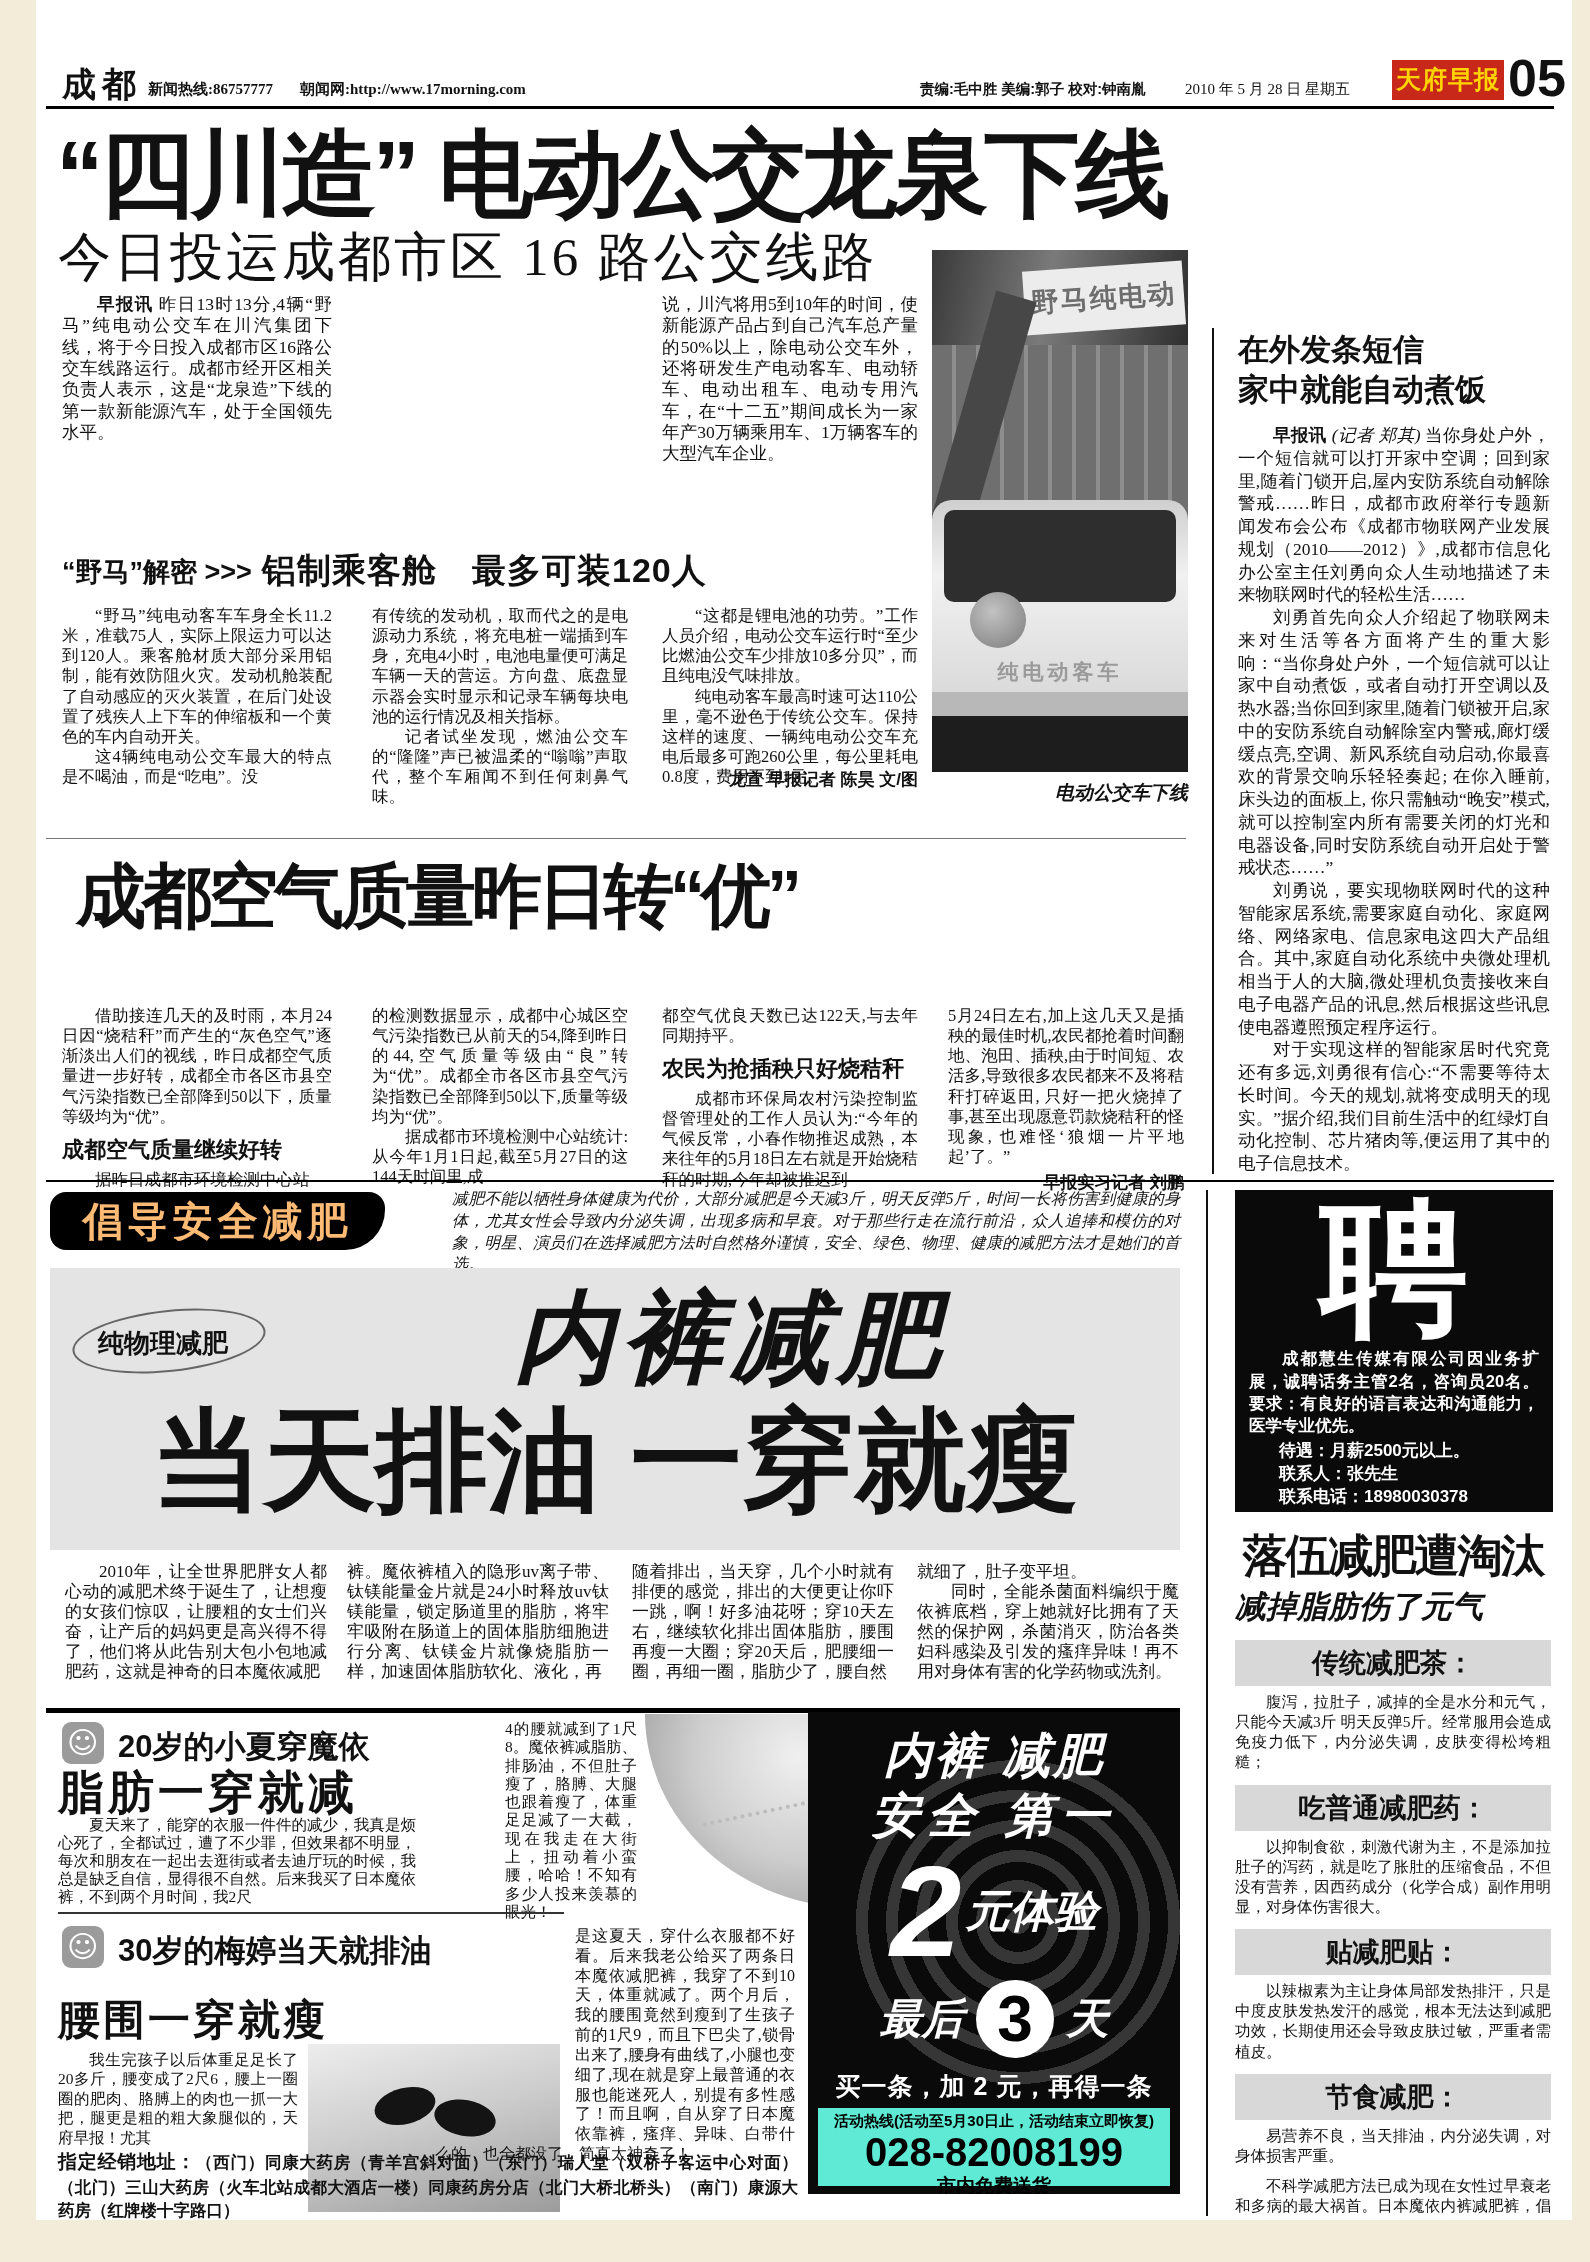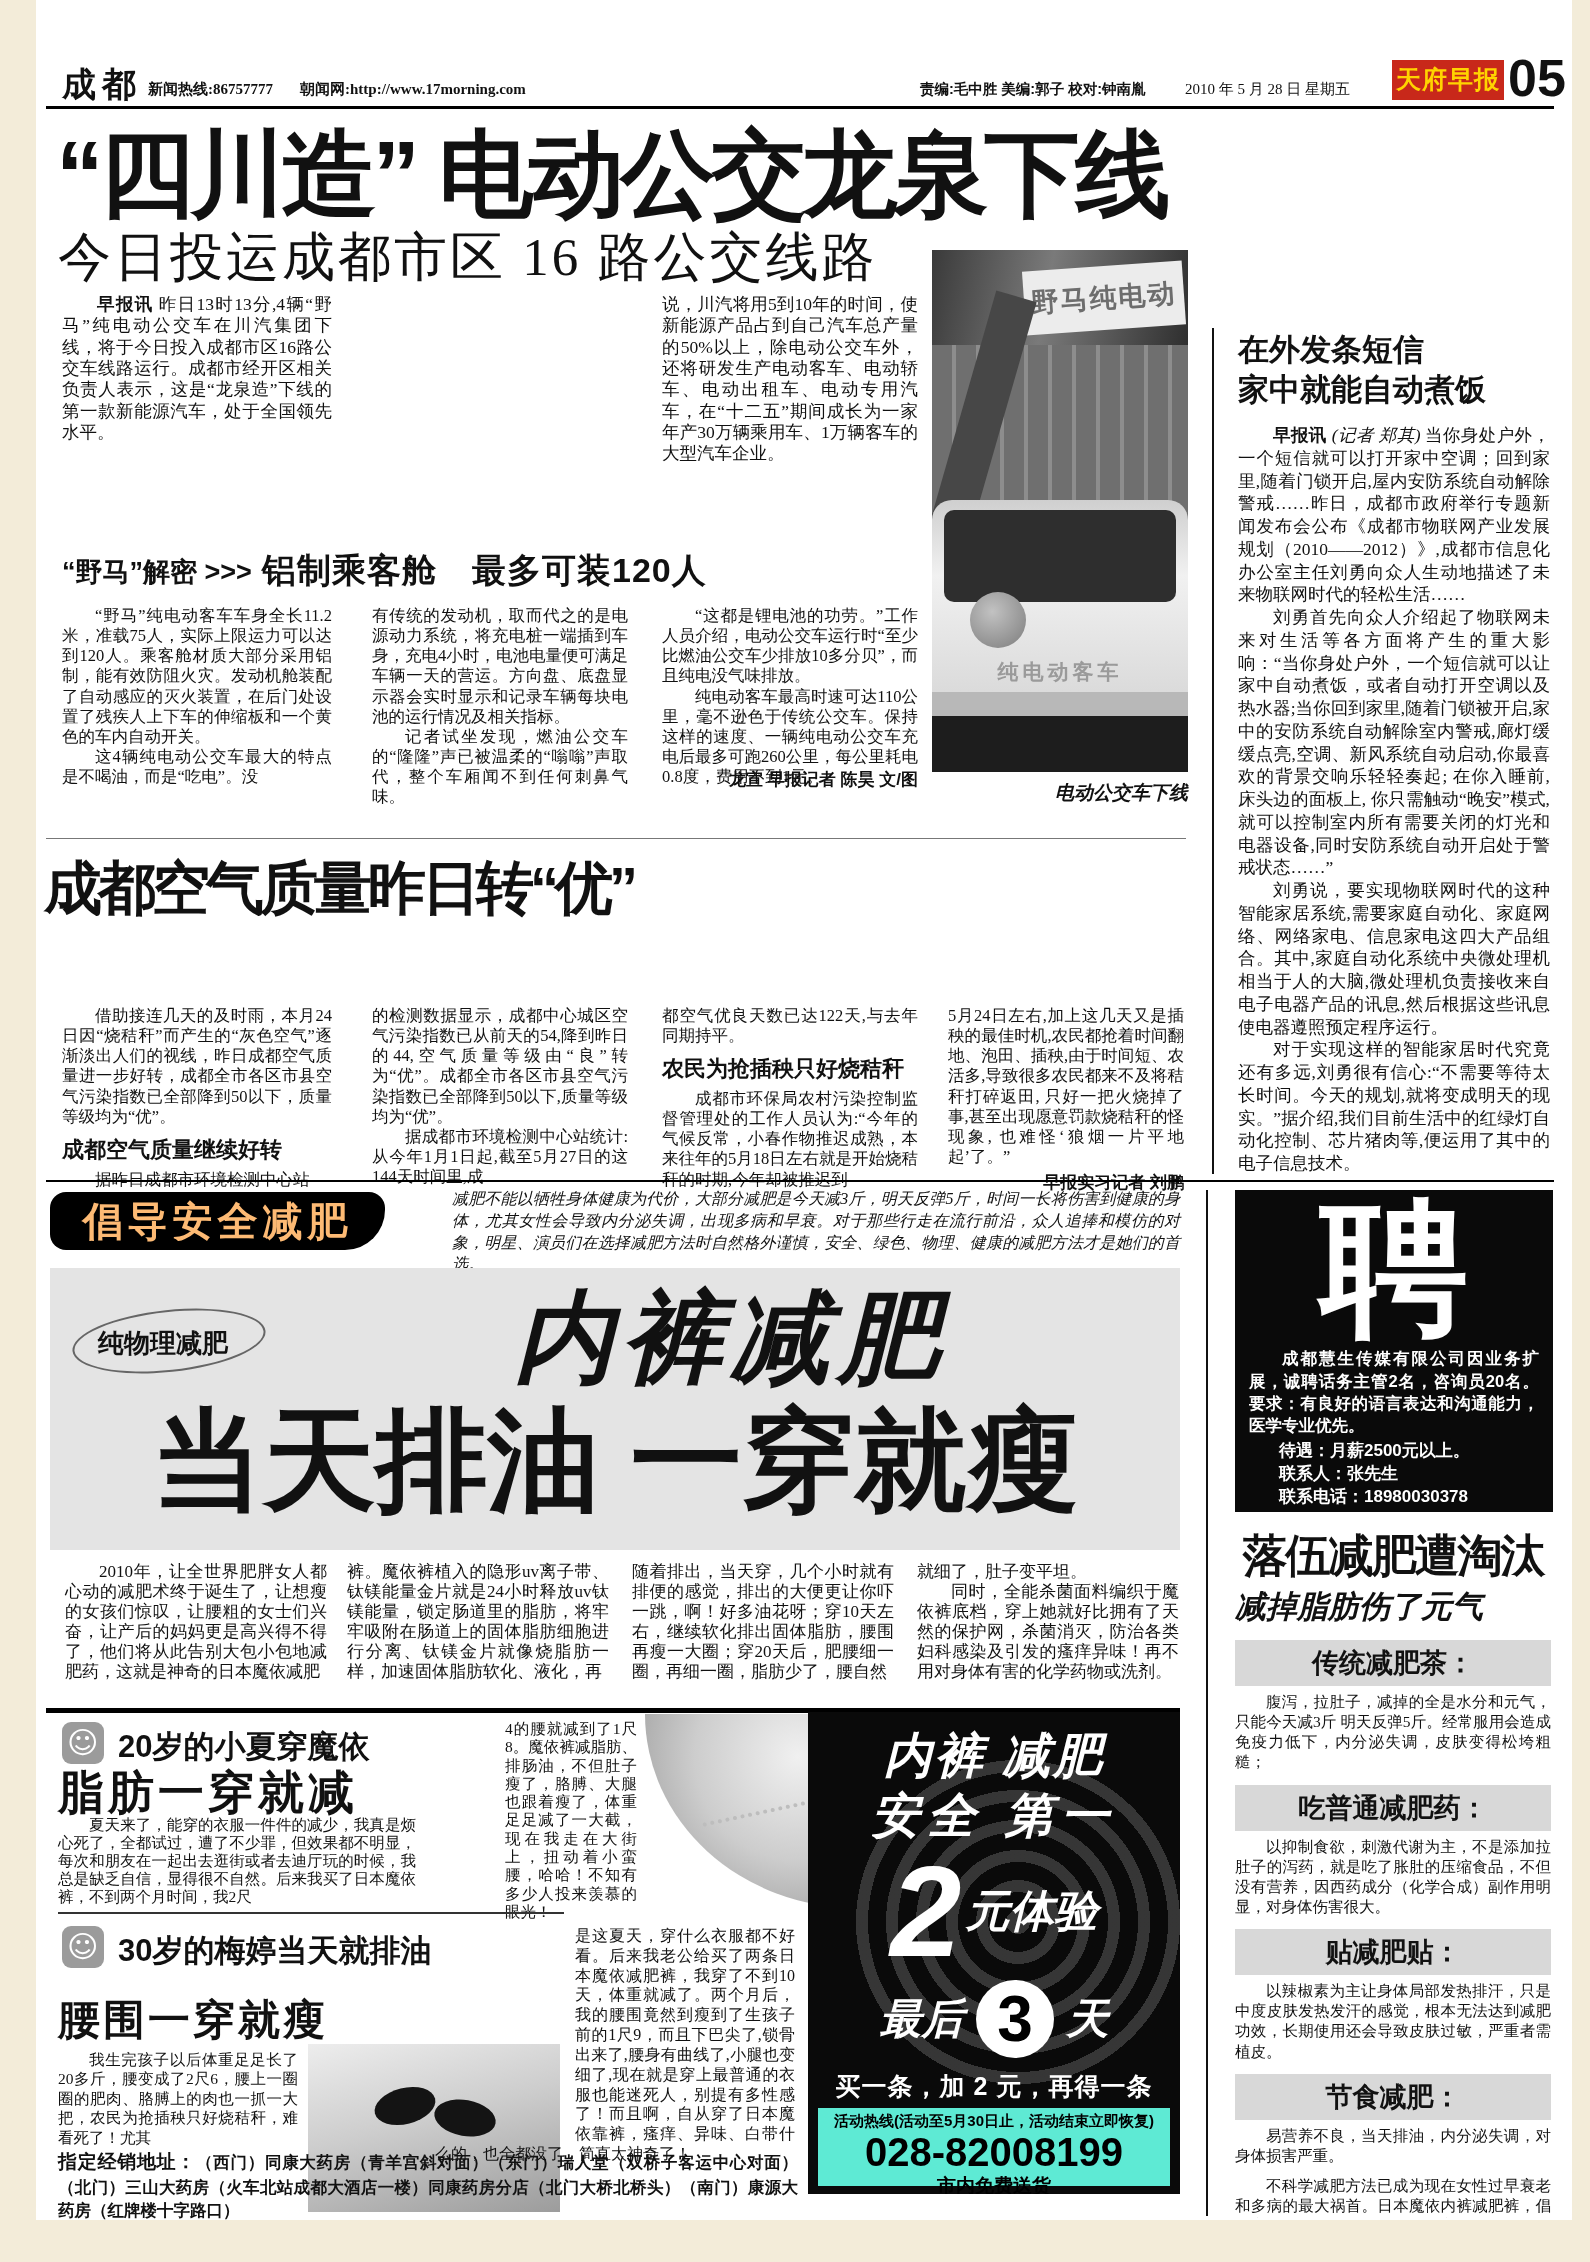--- a/index.html
+++ b/index.html
@@ -83,21 +83,21 @@
     <p class="pi">记者试坐发现，燃油公交车的“隆隆”声已被温柔的“嗡嗡”声取代，整个车厢闻不到任何刺鼻气味。</p>
   </div>
   <div class="abs jt body-txt" style="left:662px;top:606px;width:256px;height:150px;font-size:16.5px;">
     <p class="pi">“这都是锂电池的功劳。”工作人员介绍，电动公交车运行时“至少比燃油公交车少排放10多分贝”，而且纯电没气味排放。</p>
     <p class="pi">纯电动客车最高时速可达110公里，毫不逊色于传统公交车。保持这样的速度、一辆纯电动公交车充电后最多可跑260公里，每公里耗电0.8度，费用不到1元。</p>
   </div>
   <div class="abs credit" style="left:662px;top:768px;width:256px;">龙宣 早报记者 陈昊 文/图</div>
 
   <div class="abs" style="left:46px;top:838px;width:1140px;height:1px;background:#777;"></div>
 
-  <div class="abs hei" style="left:44px;top:850px;font-size:58px;letter-spacing:-4px;white-space:nowrap;">成都空气质量昨日转“优”</div>
+  <div class="abs hei" style="left:76px;top:850px;font-size:70px;letter-spacing:-4px;white-space:nowrap;">成都空气质量昨日转“优”</div>
   <div class="abs jt body-txt" style="left:62px;top:1006px;width:270px;height:168px;font-size:16.5px;">
     <p class="pi">借助接连几天的及时雨，本月24日因“烧秸秆”而产生的“灰色空气”逐渐淡出人们的视线，昨日成都空气质量进一步好转，成都全市各区市县空气污染指数已全部降到50以下，质量等级均为“优”。</p>
     <p class="subhead-inline">成都空气质量继续好转</p>
     <p class="pi">据昨日成都市环境检测中心站</p>
   </div>
   <div class="abs jt body-txt" style="left:372px;top:1006px;width:256px;height:168px;font-size:16.5px;">
     <p>的检测数据显示，成都中心城区空气污染指数已从前天的54,降到昨日的44,空气质量等级由“良”转为“优”。成都全市各区市县空气污染指数已全部降到50以下,质量等级均为“优”。</p>
     <p class="pi">据成都市环境检测中心站统计:从今年1月1日起,截至5月27日的这144天时间里,成</p>
   </div>
   <div class="abs jt body-txt" style="left:662px;top:1006px;width:256px;height:168px;font-size:16.5px;">
@@ -165,21 +165,21 @@
        background:radial-gradient(circle at 72% 22%,#f0f0f0,#cdcdcd 48%,#a6a6a6 80%);">
     <div class="abs" style="left:60px;top:96px;width:120px;height:34px;border-top:4px dotted #bdbdbd;transform:rotate(-12deg);"></div>
   </div>
 
   <div class="abs" style="left:58px;top:1912px;width:506px;height:2px;background:#333;"></div>
 
   <div class="abs smiley" style="left:62px;top:1926px;">☺</div>
   <div class="abs hei" style="left:118px;top:1930px;font-size:31px;">30岁的梅婷当天就排油</div>
   <div class="abs hei" style="left:58px;top:1992px;font-size:42px;letter-spacing:3px;">腰围一穿就瘦</div>
   <div class="abs jt" style="left:58px;top:2050px;width:240px;height:150px;font-size:15.5px;line-height:1.25;">
-    <p class="pi">我生完孩子以后体重足足长了20多斤，腰变成了2尺6，腰上一圈圈的肥肉、胳膊上的肉也一抓一大把，农民为抢插秧只好烧秸秆，难看死了！尤其</p>
+    <p class="pi">我生完孩子以后体重足足长了20多斤，腰变成了2尺6，腰上一圈圈的肥肉、胳膊上的肉也一抓一大把，腿更是粗的粗大象腿似的，天府早报！尤其</p>
   </div>
   <div class="abs" style="left:308px;top:2044px;width:252px;height:168px;overflow:hidden;
        background:linear-gradient(165deg,#ededed 0%,#cdcdcd 45%,#9c9c9c 100%);">
     <div class="abs" style="left:66px;top:44px;width:62px;height:36px;background:#141414;border-radius:50%;transform:rotate(-14deg);"></div>
     <div class="abs" style="left:126px;top:56px;width:62px;height:36px;background:#141414;border-radius:50%;transform:rotate(10deg);"></div>
   </div>
   <div class="abs jt" style="left:435px;top:1926px;width:360px;height:214px;font-size:16px;line-height:1.24;">
     <div style="float:left;width:140px;height:100px;margin-top:116px;"></div>
     <p>是这夏天，穿什么衣服都不好看。后来我老公给买了两条日本魔依减肥裤，我穿了不到10天，体重就减了。两个月后，我的腰围竟然到瘦到了生孩子前的1尺9，而且下巴尖了,锁骨出来了,腰身有曲线了,小腿也变细了,现在就是穿上最普通的衣服也能迷死人，别提有多性感了！而且啊，自从穿了日本魔依靠裤，瘙痒、异味、白带什么的，也全都没了，简直太神奇了！</p>
   </div>

